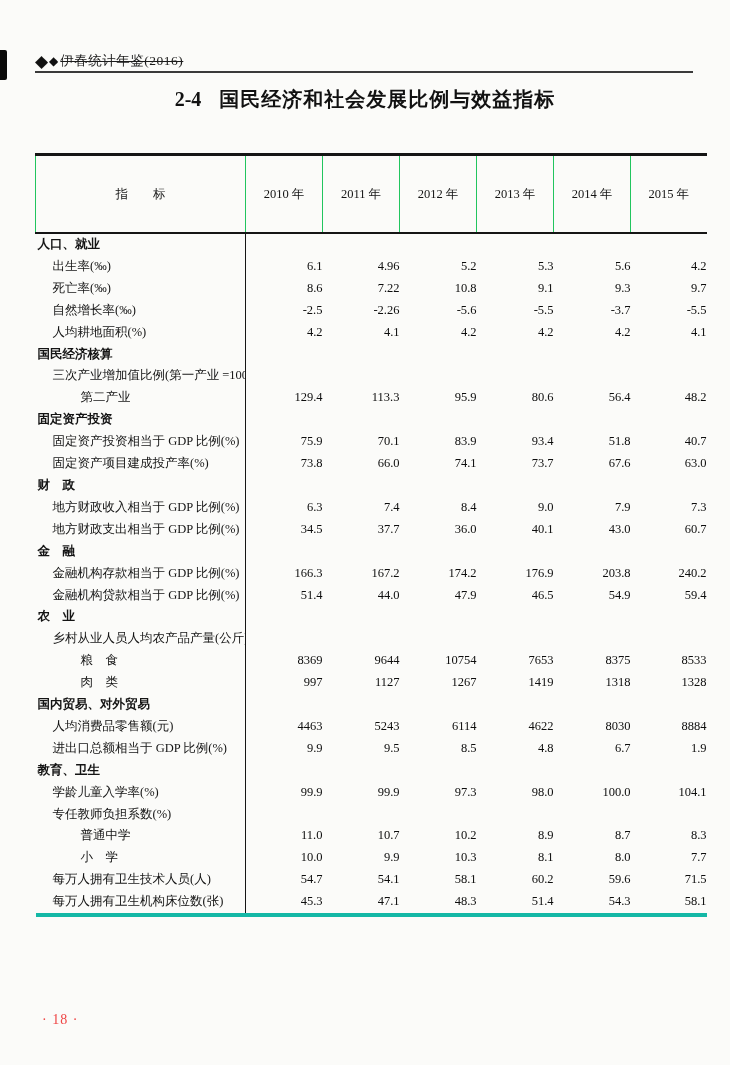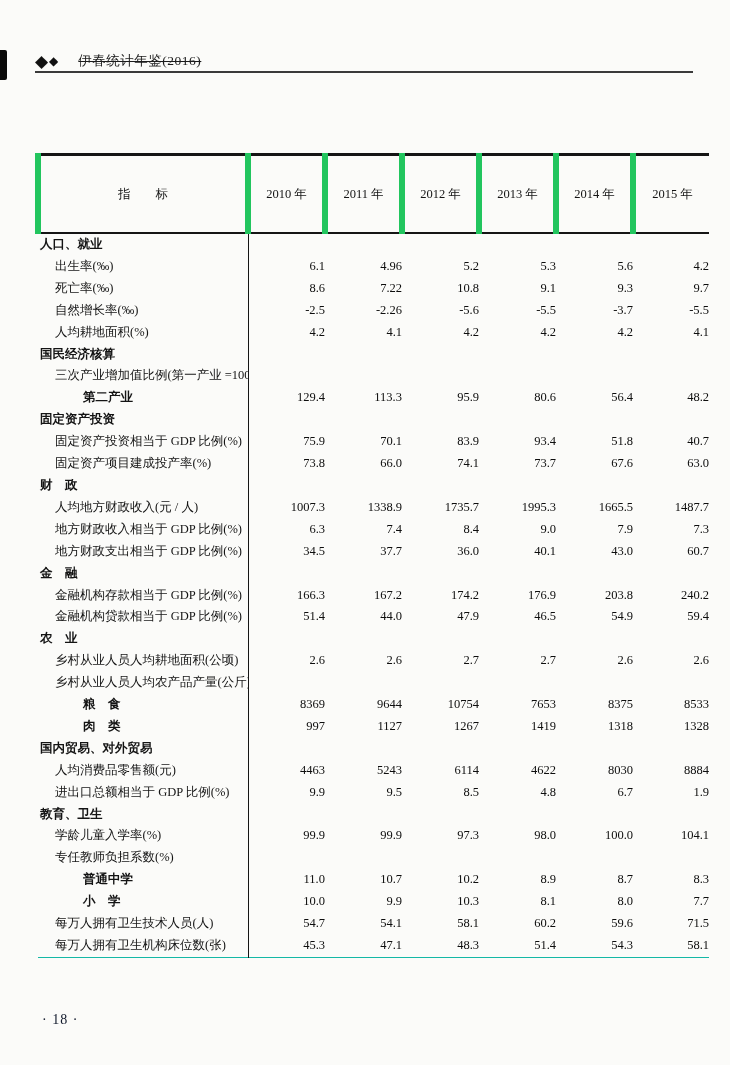--- a/index.html
+++ b/index.html
@@ -25,21 +25,21 @@
     position: absolute;
     left: 35px; top: 50px;
     height: 22px;
     display: flex;
     align-items: center;
     white-space: nowrap;
   }
   .diamond-big { font-size: 17px; line-height: 17px; color: #111; }
   .diamond-small { font-size: 12px; line-height: 12px; color: #111; margin-left: 1px; }
   .brand-text {
-    margin-left: 20px;
+    margin-left: 2px;
     font-size: 13.5px;
     letter-spacing: 0.5px;
     color: #1b1b1b;
     text-decoration: line-through;
     text-decoration-thickness: 1px;
   }
   .header-rule {
     position: absolute;
     left: 35px; top: 71px;
     width: 658px; height: 2px;
@@ -67,62 +67,65 @@
   table.indicators thead {
     border-top: 3px solid #151515;
     border-bottom: 2px solid #151515;
   }
   table.indicators thead th {
     height: 76px;
     font-weight: normal;
     font-size: 12.5px;
     text-align: center;
     vertical-align: middle;
-    border-left: 6px solid #22c55e;
+    border-left: 1px solid #22c55e;
     padding: 0;
     white-space: nowrap;
   }
   table.indicators thead th:last-child { border-right: none; }
-  table.indicators tbody { border-bottom: 1px solid #14b8a6; }
+  table.indicators tbody { border-bottom: 4px solid #14b8a6; }
   table.indicators tbody td {
     height: 21.9px;
     line-height: 21.9px;
     padding: 0;
     font-size: 12.5px;
     white-space: nowrap;
     overflow: hidden;
   }
   td.stub { border-right: 1px solid #151515; text-align: left; }
   td.stub.section { padding-left: 2px; font-weight: bold; font-size: 12.5px; }
   td.stub.item { padding-left: 17px; }
-  td.stub.sub { padding-left: 45px; font-weight: bold; }
+  td.stub.sub { padding-left: 45px; }
   td.num { text-align: right; padding-right: 8px; color: #0d0d0d; }
   
   .page-number {
     position: absolute;
     left: 42px; top: 1012px;
     font-size: 14px;
     letter-spacing: 1px;
-    color: #0f172a;
+    color: #ef4444;
   }
 </style>
 </head>
 <body>
 
 <div class="page">
 
   <div class="binding-mark"></div>
 
   <div class="brand-row">
     <span class="diamond-big">◆</span>
     <span class="diamond-small">◆</span>
     <span class="brand-text">伊春统计年鉴(2016)</span>
   </div>
   <div class="header-rule"></div>
 
+  <div class="page-title">
+    <span class="title-number">2-4</span><span>国民经济和社会发展比例与效益指标</span>
+  </div>
 
   <div class="table-wrap">
     <table class="indicators">
       <colgroup>
         <col style="width:210px">
         <col style="width:77px">
         <col style="width:77px">
         <col style="width:77px">
         <col style="width:77px">
         <col style="width:77px">
@@ -242,29 +245,20 @@
           <tr>
             <td class="stub section">财　政</td>
             <td class="num"></td>
             <td class="num"></td>
             <td class="num"></td>
             <td class="num"></td>
             <td class="num"></td>
             <td class="num"></td>
           </tr>
           <tr>
-            <td class="stub item">人均地方财政收入(元 / 人)</td>
-            <td class="num">1007.3</td>
-            <td class="num">1338.9</td>
-            <td class="num">1735.7</td>
-            <td class="num">1995.3</td>
-            <td class="num">1665.5</td>
-            <td class="num">1487.7</td>
-          </tr>
-          <tr>
             <td class="stub item">地方财政收入相当于 GDP 比例(%)</td>
             <td class="num">6.3</td>
             <td class="num">7.4</td>
             <td class="num">8.4</td>
             <td class="num">9.0</td>
             <td class="num">7.9</td>
             <td class="num">7.3</td>
           </tr>
           <tr>
             <td class="stub item">地方财政支出相当于 GDP 比例(%)</td>
@@ -305,29 +299,20 @@
           <tr>
             <td class="stub section">农　业</td>
             <td class="num"></td>
             <td class="num"></td>
             <td class="num"></td>
             <td class="num"></td>
             <td class="num"></td>
             <td class="num"></td>
           </tr>
           <tr>
-            <td class="stub item">乡村从业人员人均耕地面积(公顷)</td>
-            <td class="num">2.6</td>
-            <td class="num">2.6</td>
-            <td class="num">2.7</td>
-            <td class="num">2.7</td>
-            <td class="num">2.6</td>
-            <td class="num">2.6</td>
-          </tr>
-          <tr>
             <td class="stub item">乡村从业人员人均农产品产量(公斤)</td>
             <td class="num"></td>
             <td class="num"></td>
             <td class="num"></td>
             <td class="num"></td>
             <td class="num"></td>
             <td class="num"></td>
           </tr>
           <tr>
             <td class="stub sub">粮　食</td>

